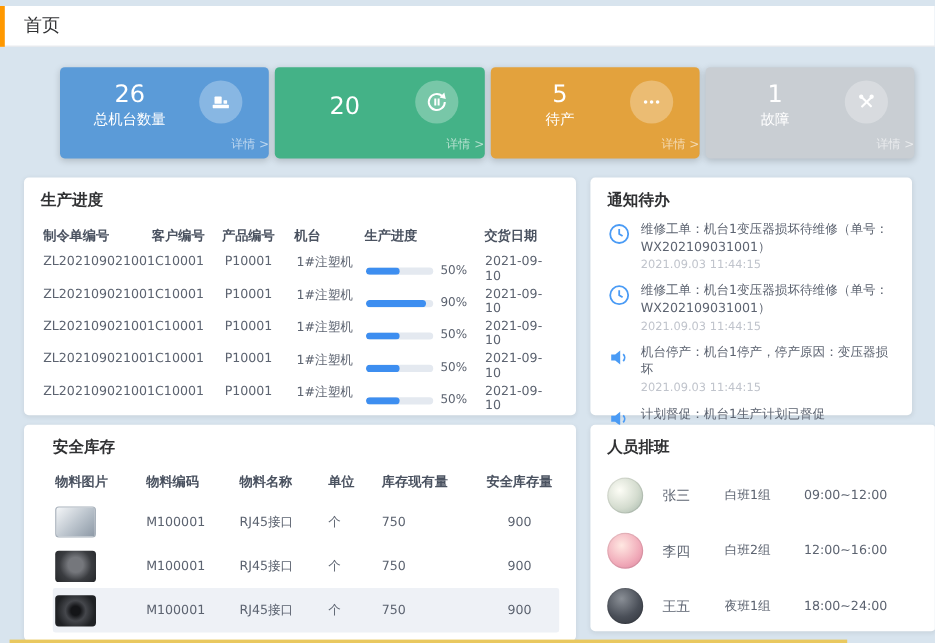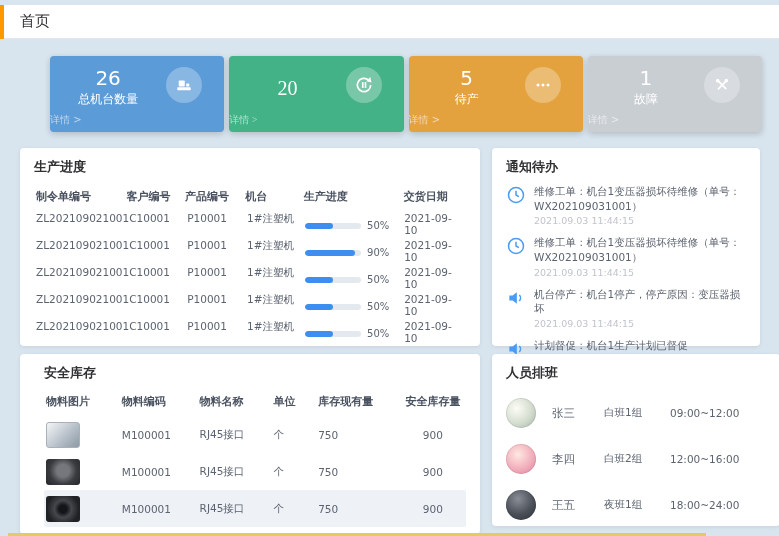--- a/index.html
+++ b/index.html
@@ -24,35 +24,35 @@
   .cards {
     position:absolute; left:50px; top:56px; width:712px;
     display:flex; gap:5px;
   }
   .card {
     flex:1; height:76px; border-radius:4px; color:#fff;
     box-shadow:0 2px 6px rgba(0,0,0,.18); cursor:pointer;
     display:flex; flex-direction:column;
   }
   .card-1 { background:#5b9bd8; }
-  .card-2 { background:#44b287;font-family:Liberation Serif, serif; }
+  .card-2 { background:#44b287; }
   .card-3 { background:#e3a23d; }
   .card-4 { background:#c9ced3; }
   .card-inner { flex:1; display:flex; align-items:center; }
   .card-text { flex:1; text-align:center; padding-top:6px; }
   .card-value { font-size:20px; font-weight:500; line-height:22px; }
   .card-label { font-size:12px; margin-top:2px; }
   .card-icon {
     width:36px; height:36px; border-radius:50%;
     background:rgba(255,255,255,.28);
     display:flex; align-items:center; justify-content:center;
     margin-right:22px; flex:0 0 auto;
   }
   .card-detail {
-    text-align:left; font-size:10px; color:rgba(255,255,255,.6);
+    text-align:right; font-size:10px; color:rgba(255,255,255,.6);
     padding-bottom:5px; cursor:pointer;
   }
 
   
   .panel {
     position:absolute; background:#fff; border-radius:4px;
     box-shadow:0 1px 4px rgba(0,0,0,.08); padding:10px 14px;
   }
   .panel-title { font-size:13px; font-weight:bold; color:#303133; margin-bottom:8px; }
   #panel-production { left:20px; top:148px; width:460px; height:198px; }

